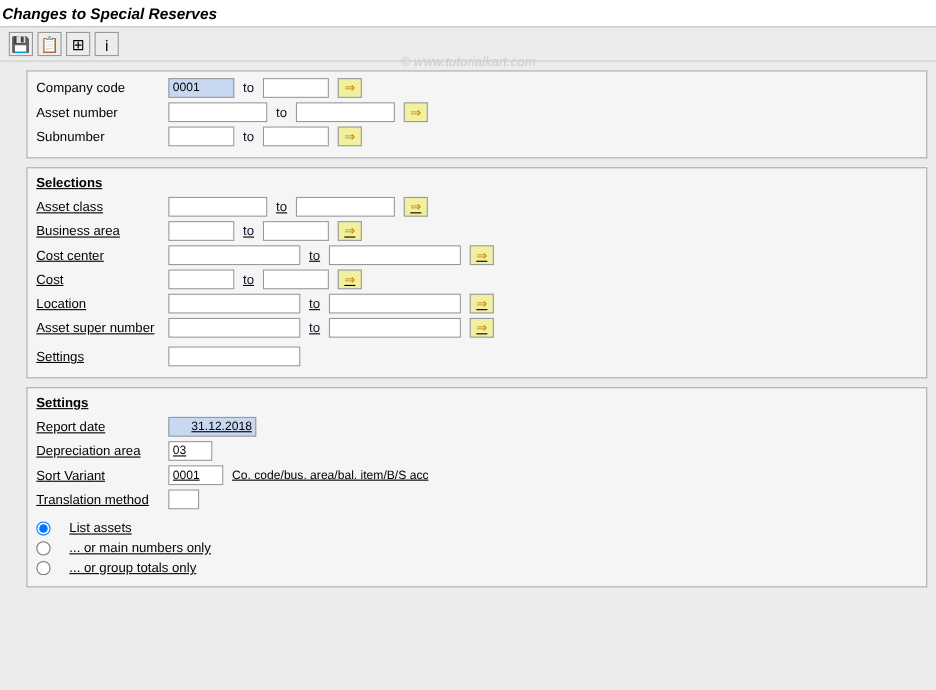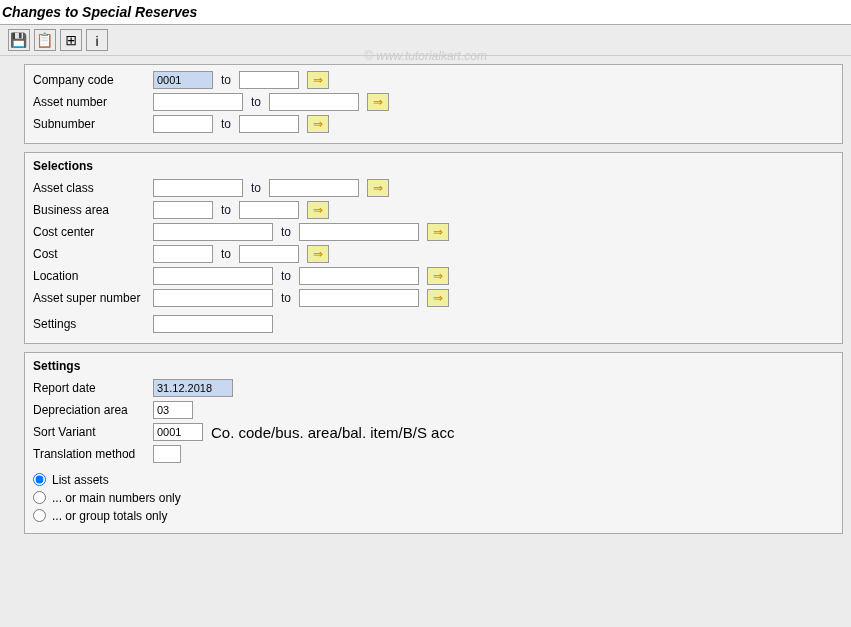--- a/index.html
+++ b/index.html
@@ -71,21 +71,21 @@
       border: 1px solid #999;
       background: #fff;
       height: 18px;
       padding: 1px 3px;
       font-size: 11px;
       font-family: Arial, sans-serif;
     }
     .input-short { width: 60px; }
     .input-medium { width: 90px; }
     .input-long { width: 120px; }
-    .input-date { width: 80px; }
+    .input-date { width: 80px; text-align: right; }
     .to-label {
       margin: 0 8px;
       color: #0f172a;
       text-align: center;
     }
     .arrow-btn {
       width: 22px;
       height: 18px;
       background: #f0f0a0;
       border: 1px solid #999;
@@ -95,47 +95,49 @@
       justify-content: center;
       cursor: pointer;
       font-size: 12px;
       color: #cc8800;
     }
     .section-box {
       border: 1px solid #aaa;
       background: #f5f5f5;
       margin-bottom: 8px;
       padding: 6px 8px;
+      text-decoration: underline;
     }
     .section-title {
       font-weight: bold;
       margin-bottom: 6px;
       color: #000;
     }
     .radio-row {
       display: flex;
-      align-items: flex-start;
+      align-items: center;
       margin-bottom: 4px;
+      gap: 11px;
     }
     .radio-row input[type="radio"] {
       margin-right: 6px;
     }
     .top-rows {
       background: #f5f5f5;
       border: 1px solid #aaa;
       padding: 6px 8px;
       margin-bottom: 8px;
     }
     .highlight-input {
       background: #c8d8f0 !important;
     }
     .desc-text {
       margin-left: 8px;
       color: #000;
-      font-size: 15px;
+      font-size: 11px;
     }
   </style>
 </head>
 <body>
 
 <div class="title-bar">
   <h1>Changes to Special Reserves</h1>
 </div>
 
 <div class="toolbar">

